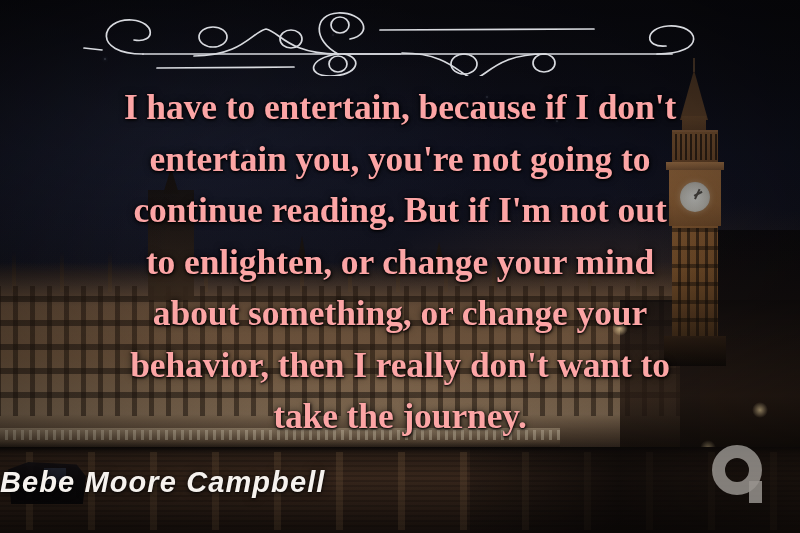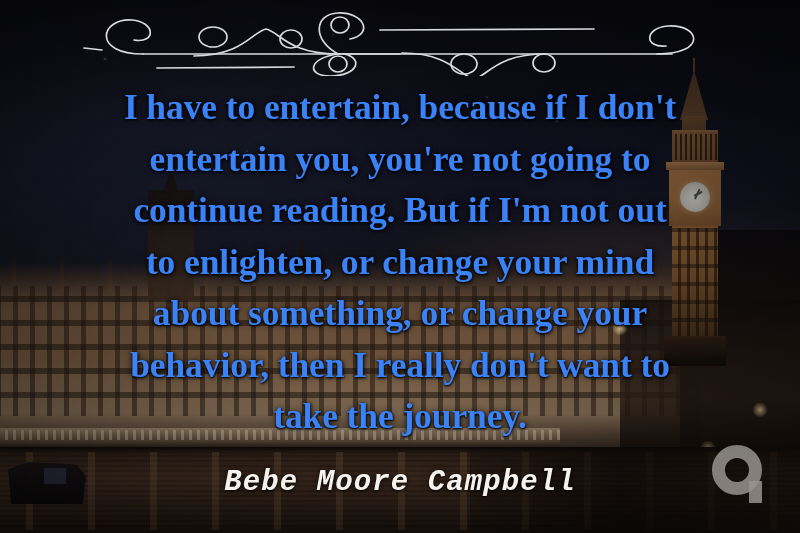--- a/index.html
+++ b/index.html
@@ -228,39 +228,39 @@
   
   .ornament {
     position:absolute; left:82px; top:6px; width:636px; height:70px;
   }
   .ornament svg { display:block; width:100%; height:100%; }
 
   
   .quote {
     position:absolute; left:36px; top:82px; width:728px;
     text-align:center;
-    color:#3b82f6;
+    color:#fca5a5;
     font-family:"Liberation Serif", serif;
     font-weight:bold;
     font-size:35.5px;
     line-height:51.5px;
     letter-spacing:-0.1px;
     text-shadow:
       0 1px 2px rgba(0,0,0,0.85),
       0 0 7px rgba(0,0,0,0.75),
       1px 1px 3px rgba(0,0,0,0.6);
     white-space:pre-line;
   }
 
   
   .author {
     position:absolute; left:0; top:466px; width:800px;
-    text-align:center;
+    text-align:left;
     color:#f6f2ee;
-    font-family:Liberation Mono, monospace;
+    font-family:Liberation Sans, sans-serif;
     font-style:italic;
     font-weight:bold;
     font-size:29px;
     letter-spacing:1.1px;
     text-shadow:0 1px 3px rgba(0,0,0,0.8), 0 0 8px rgba(0,0,0,0.5);
   }
 
   
   .watermark {
     position:absolute; right:6px; bottom:4px; width:116px; height:86px;

